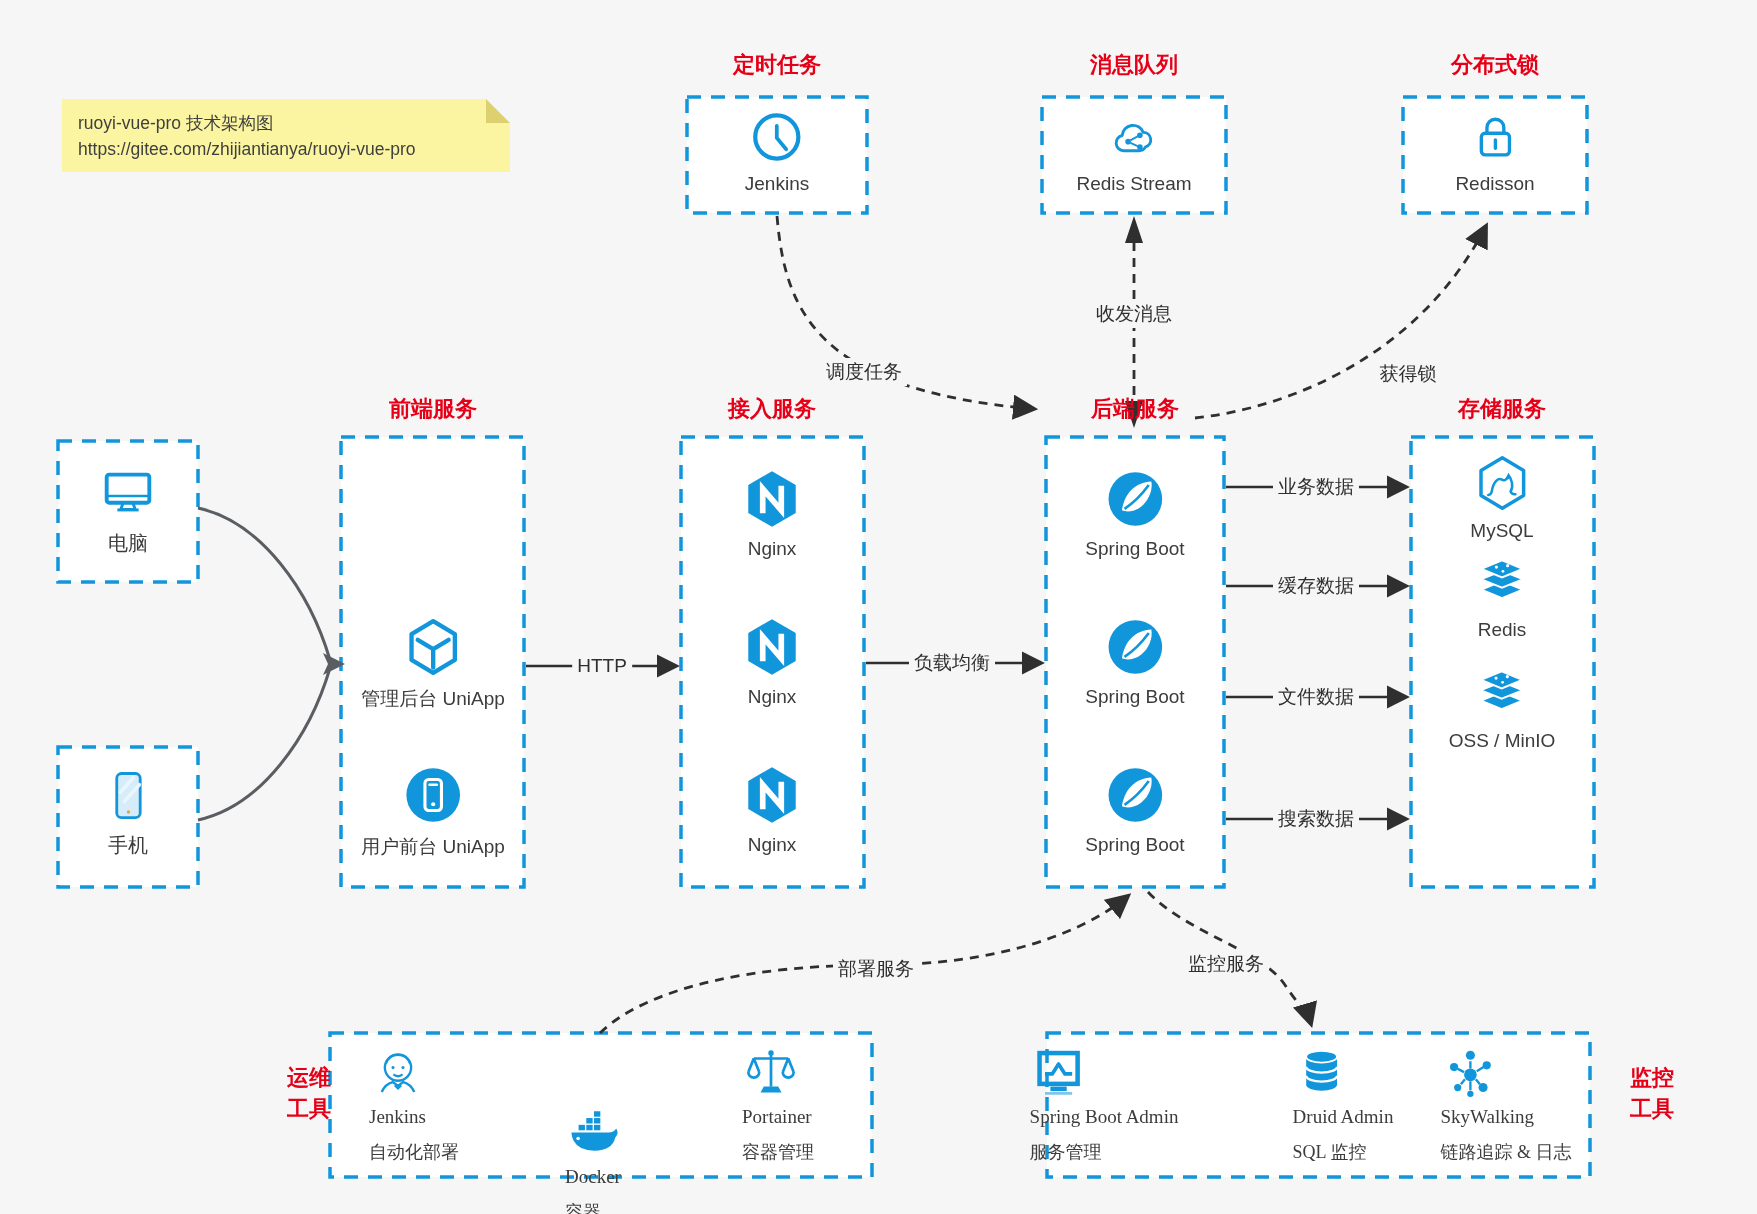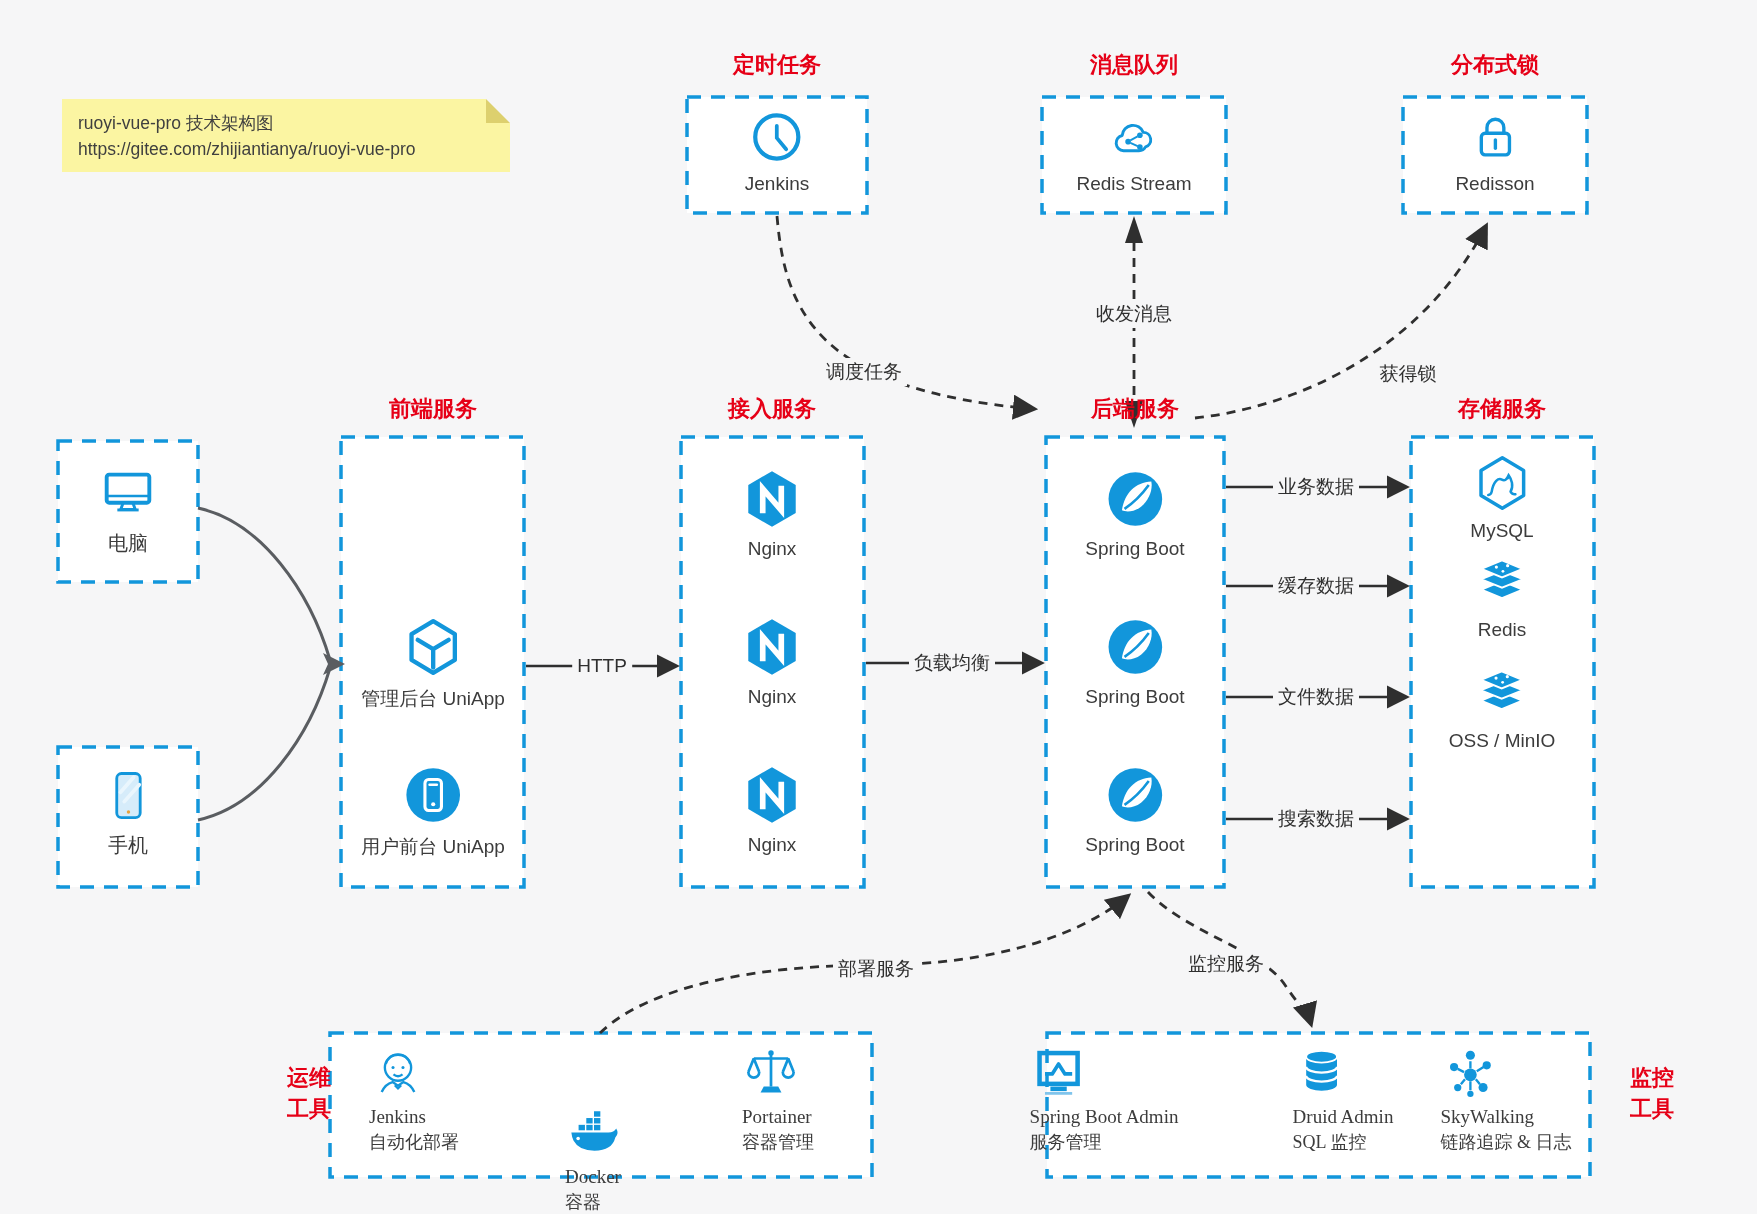--- a/index.html
+++ b/index.html
@@ -15,21 +15,21 @@
         font-size:22px;white-space:nowrap;z-index:2;}
   .side-label{position:absolute;transform:translateX(-50%);color:#e60017;font-weight:700;
         font-size:22px;line-height:31px;text-align:center;z-index:2;margin-left:20px;}
   .side-label span{display:block;}
   .vnode{position:absolute;transform:translateX(-50%);display:flex;flex-direction:column;
         align-items:center;z-index:2;}
   .item-label{margin-top:6px;font-size:19px;color:#3c3c3c;white-space:nowrap;text-align:center;}
   .tool{position:absolute;transform:translateX(-50%);display:flex;flex-direction:column;
         align-items:flex-start;z-index:2;text-align:center;font-family:Liberation Serif, serif;}
   .tool .name{margin-top:4px;font-size:19px;color:#3c3c3c;white-space:nowrap;}
-  .tool .desc{margin-top:2px;font-size:18px;color:#3c3c3c;white-space:nowrap;}
+  .tool .desc{margin-top:12px;font-size:18px;color:#3c3c3c;white-space:nowrap;}
   .chip{position:absolute;transform:translate(-50%,-50%);background:#f6f6f7;padding:1px 5px;
         font-size:19px;color:#2f2f2f;white-space:nowrap;z-index:2;}
   .icon{display:block;}
 </style>
 </head>
 <body>
 
 <div class="canvas">
 
   <div class="fill" style="left:687px;top:97px;width:180px;height:116px"></div>

